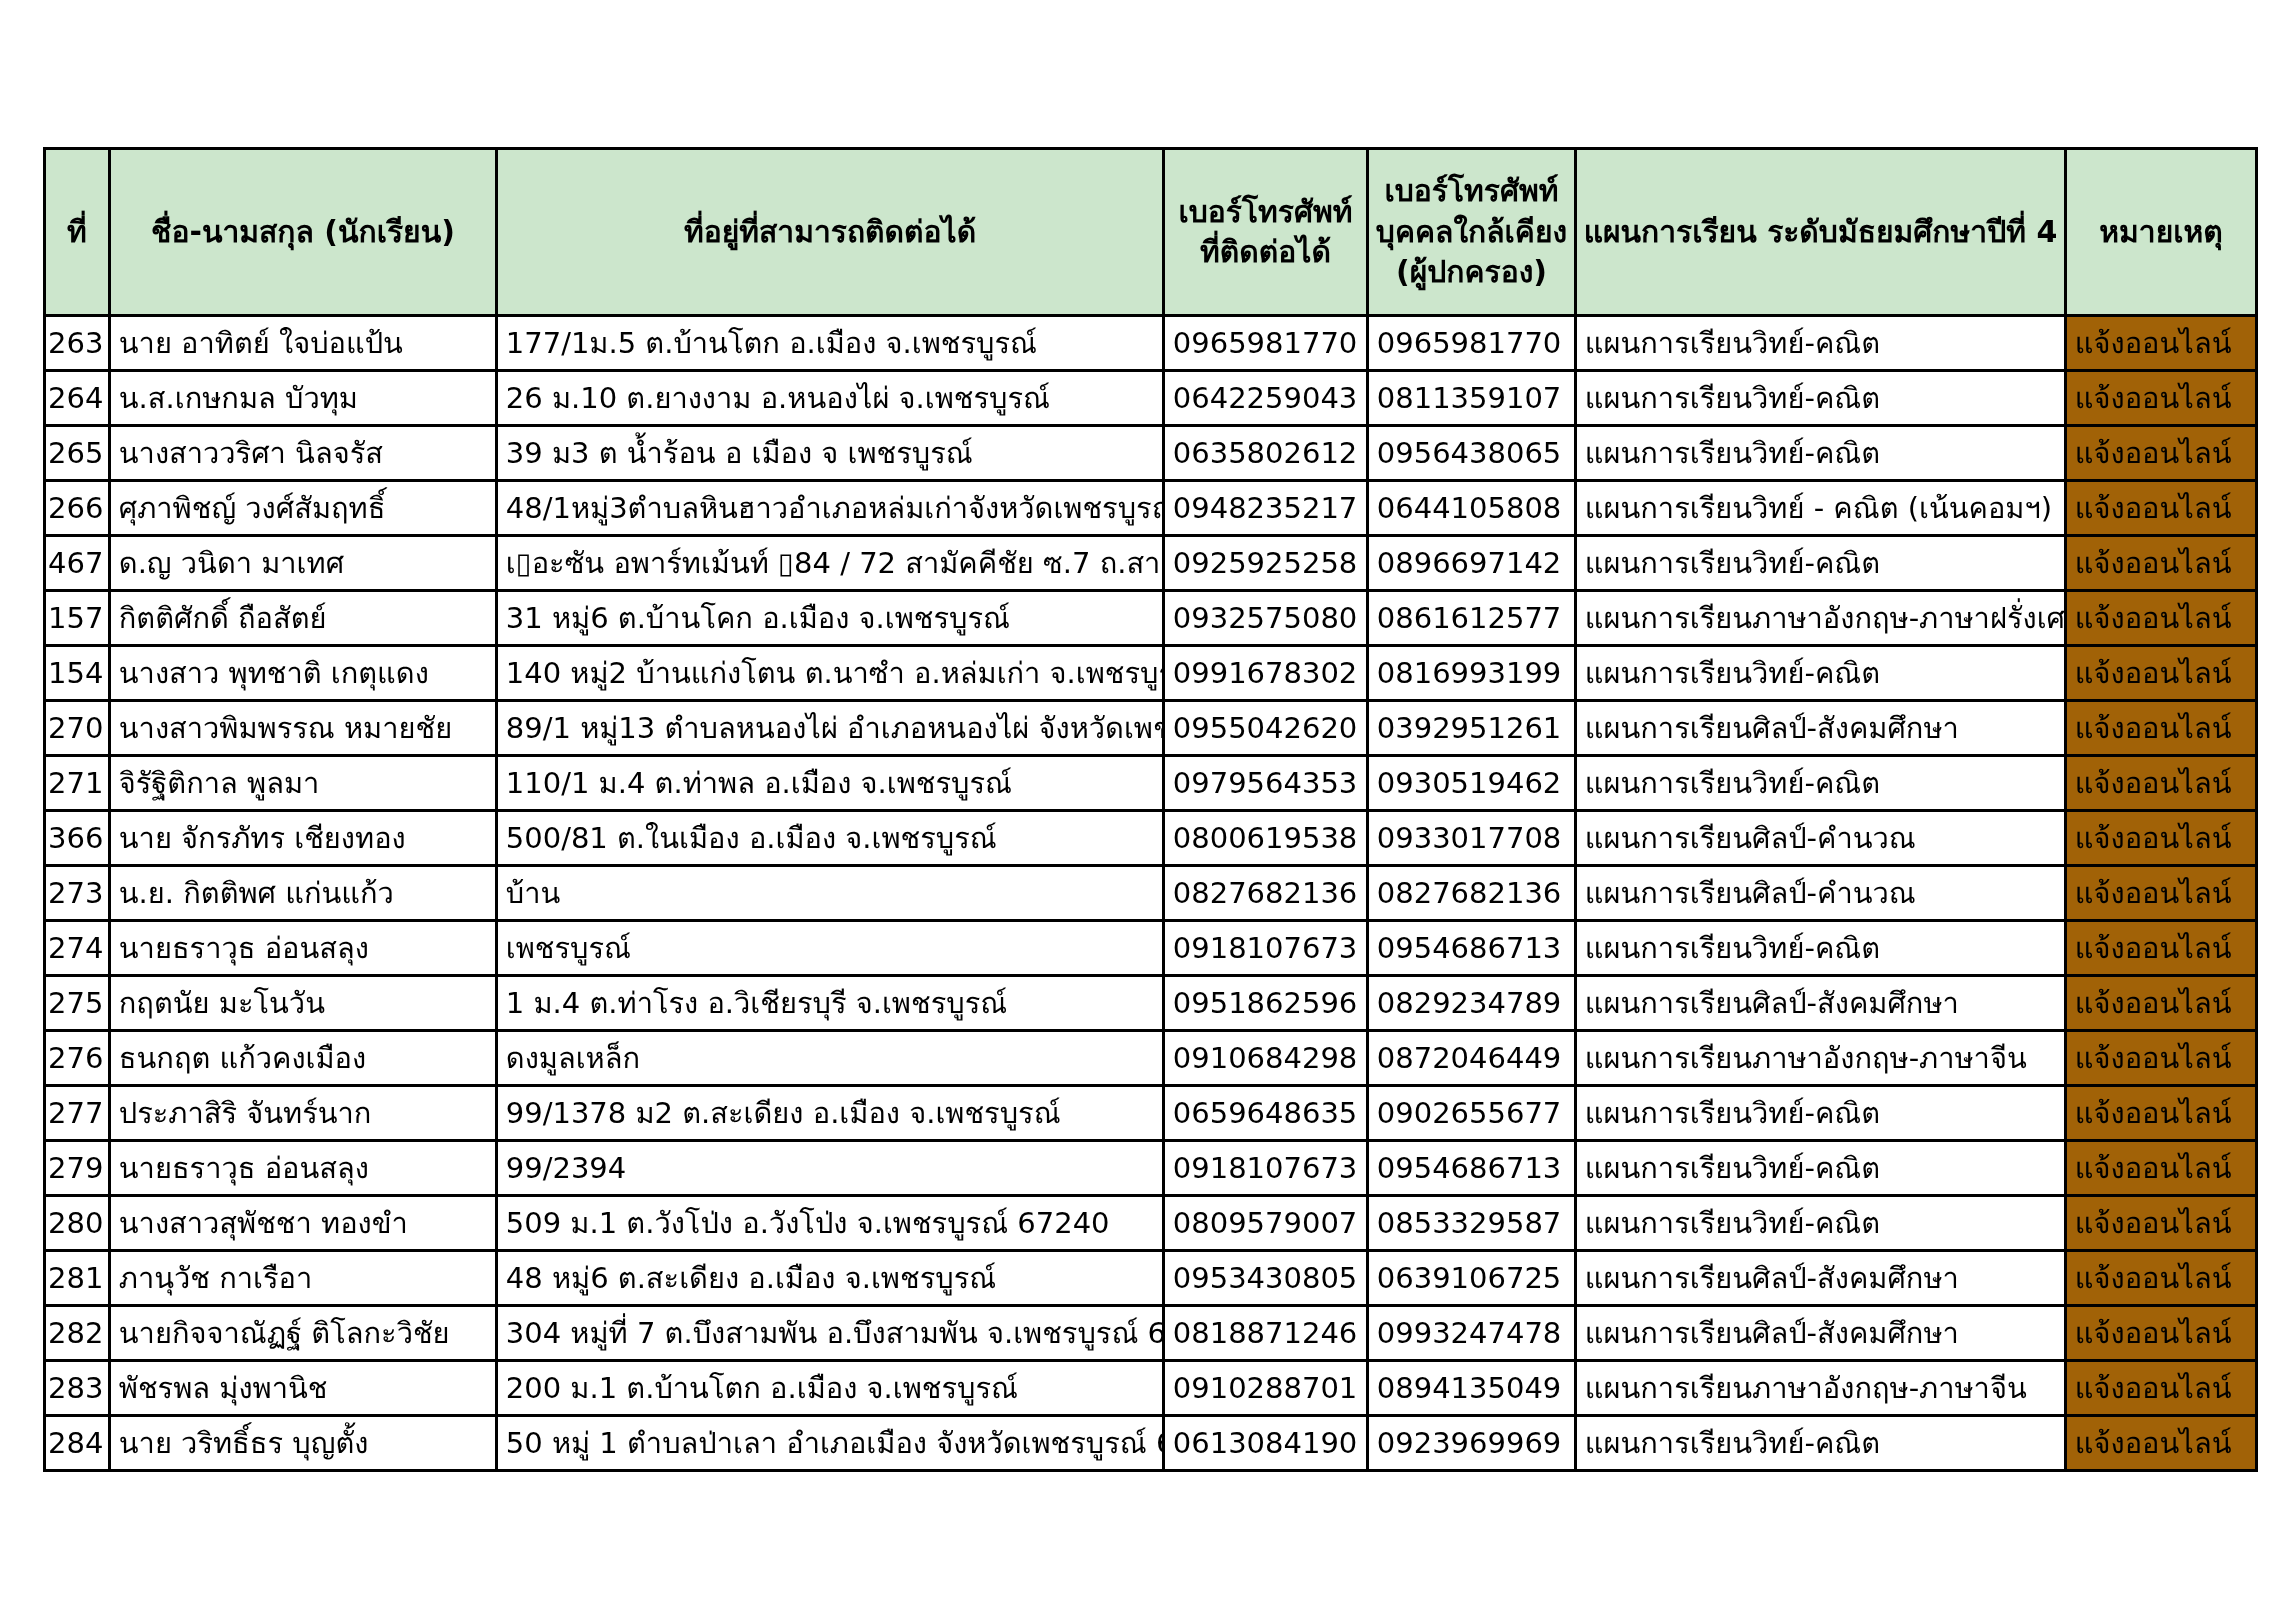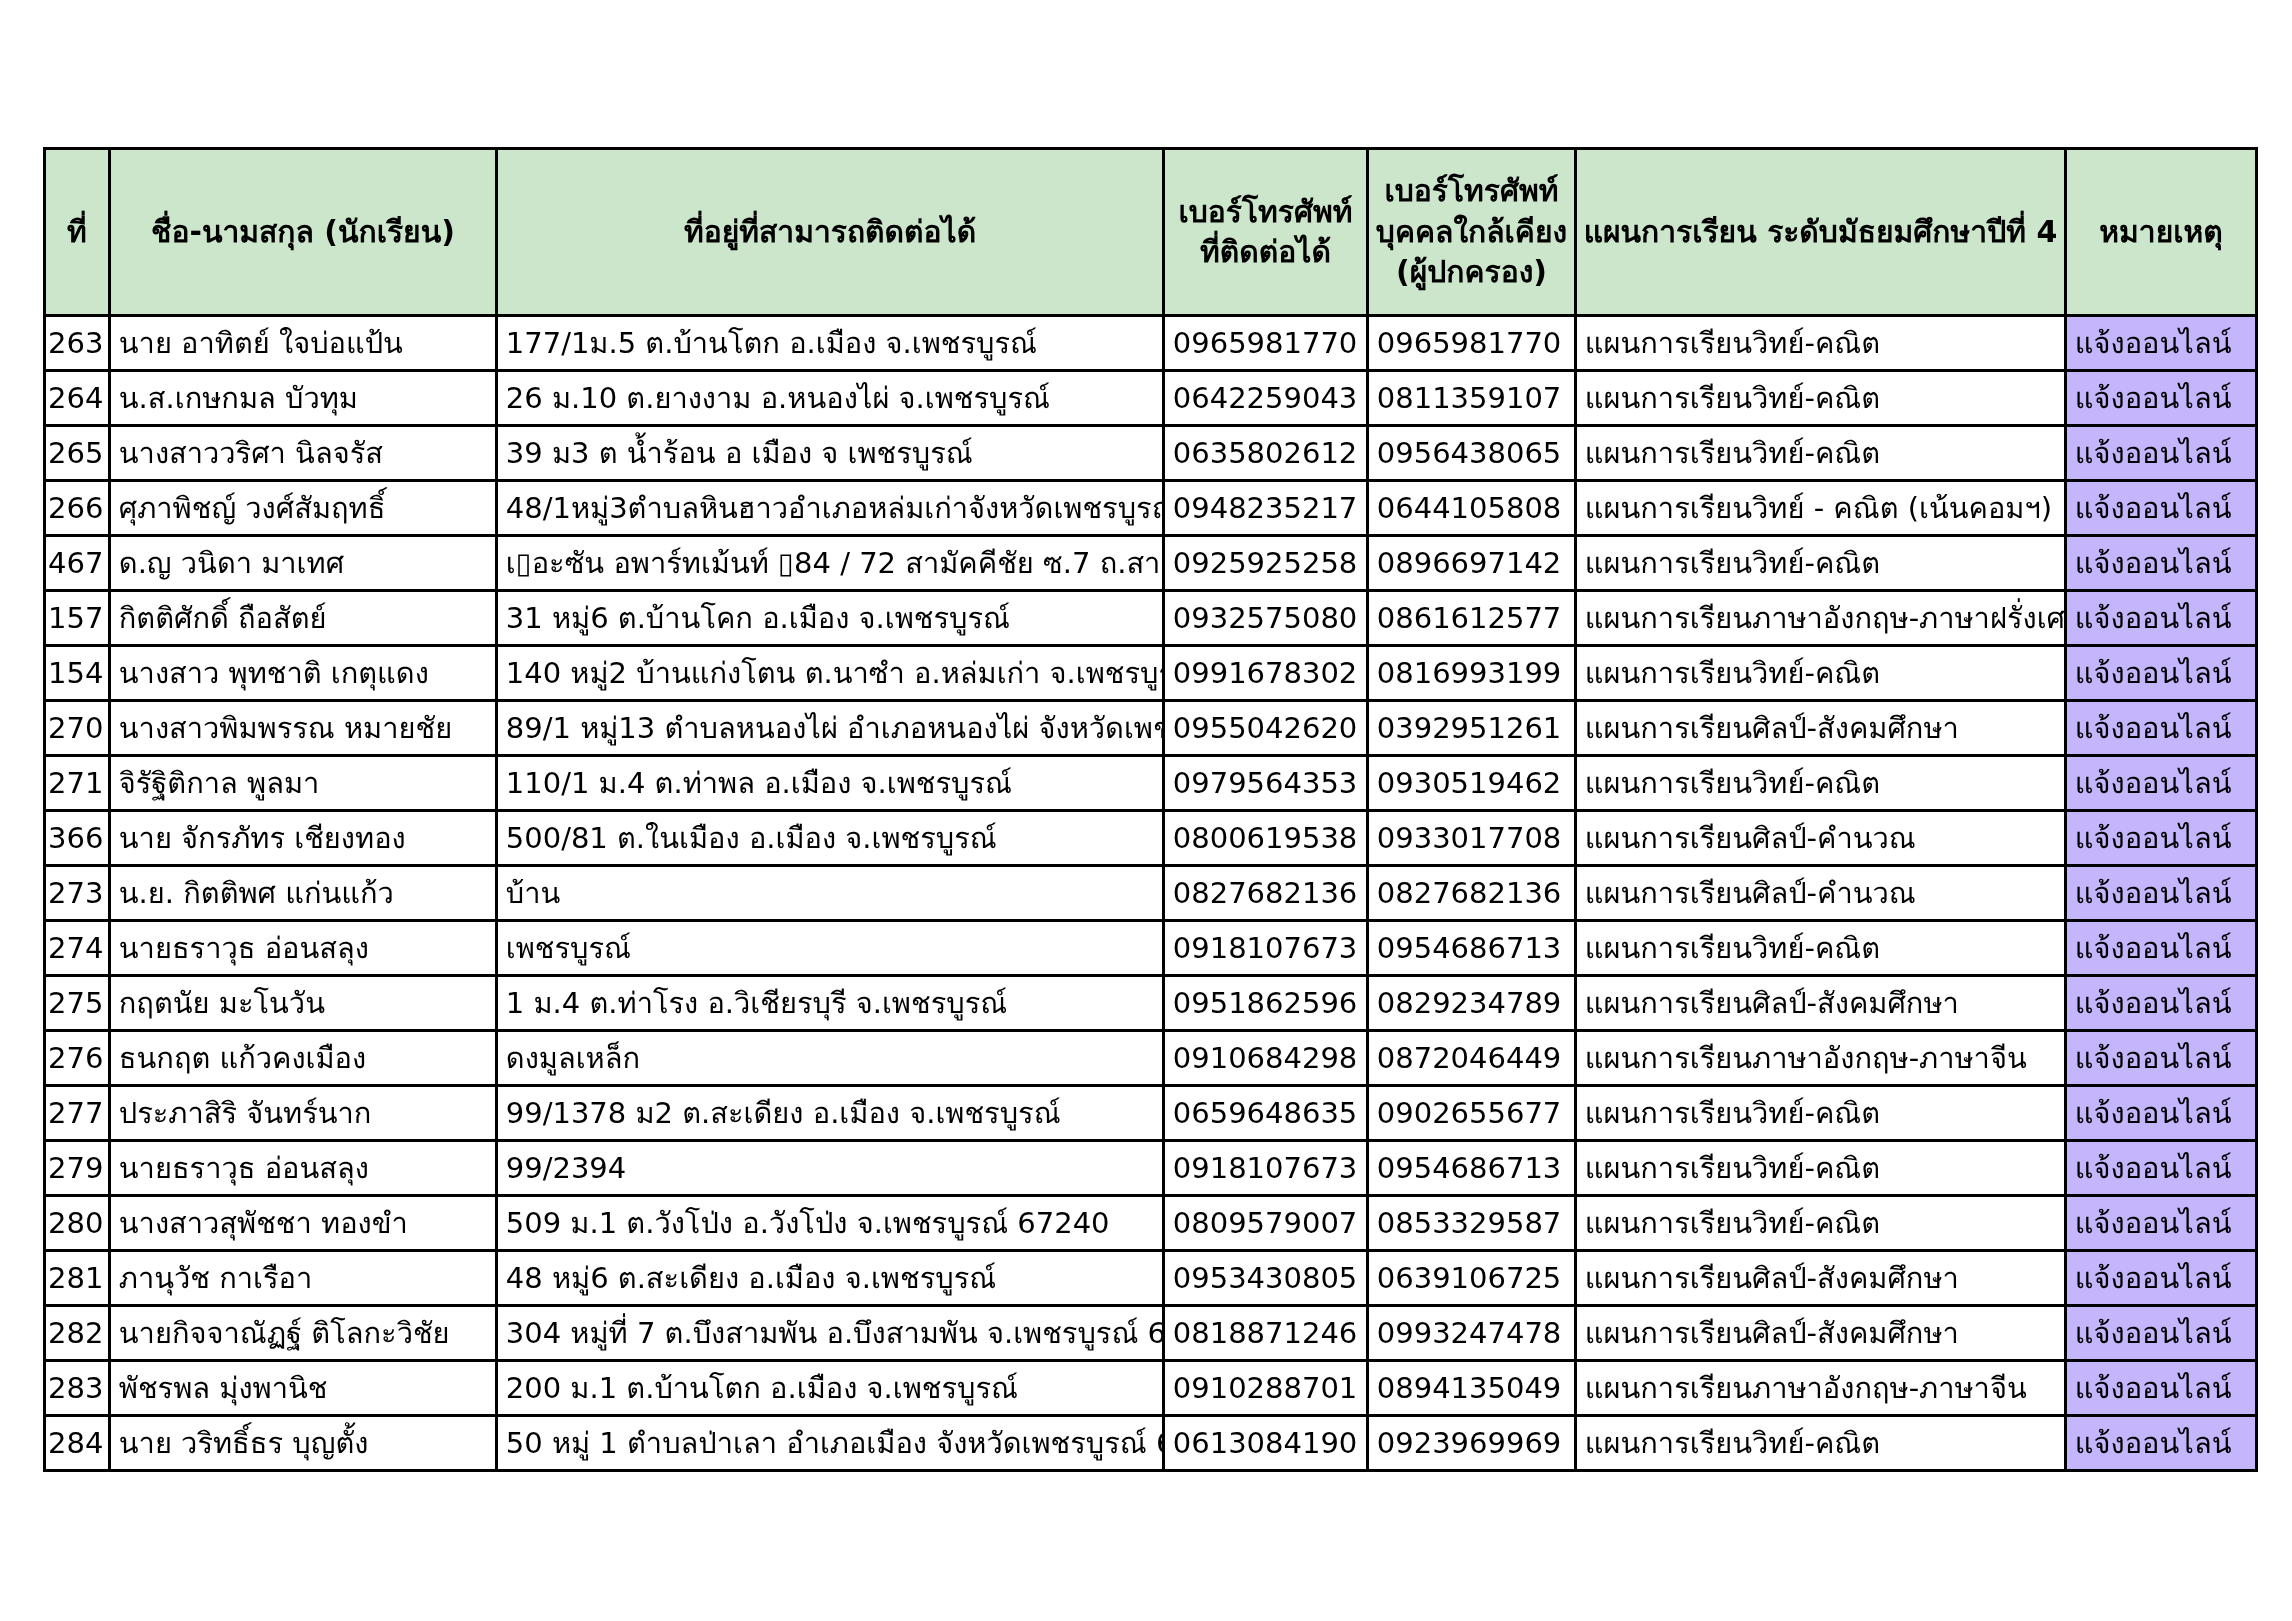--- a/index.html
+++ b/index.html
@@ -49,21 +49,21 @@
     vertical-align: middle;
     padding: 0 3.9px 0 7.8px;
     white-space: nowrap;
     text-align: left;
   }
   table.student-table td.c0 {
     text-align: left;
     padding: 0 2px;
   }
   table.student-table td.c6 {
-    background: #c4b5fd;
+    background: #a16207;
   }
 </style>
 </head>
 <body>
 
 <div class="page">
   <table class="student-table">
     <colgroup>
       <col style="width:65px">
       <col style="width:387px">

